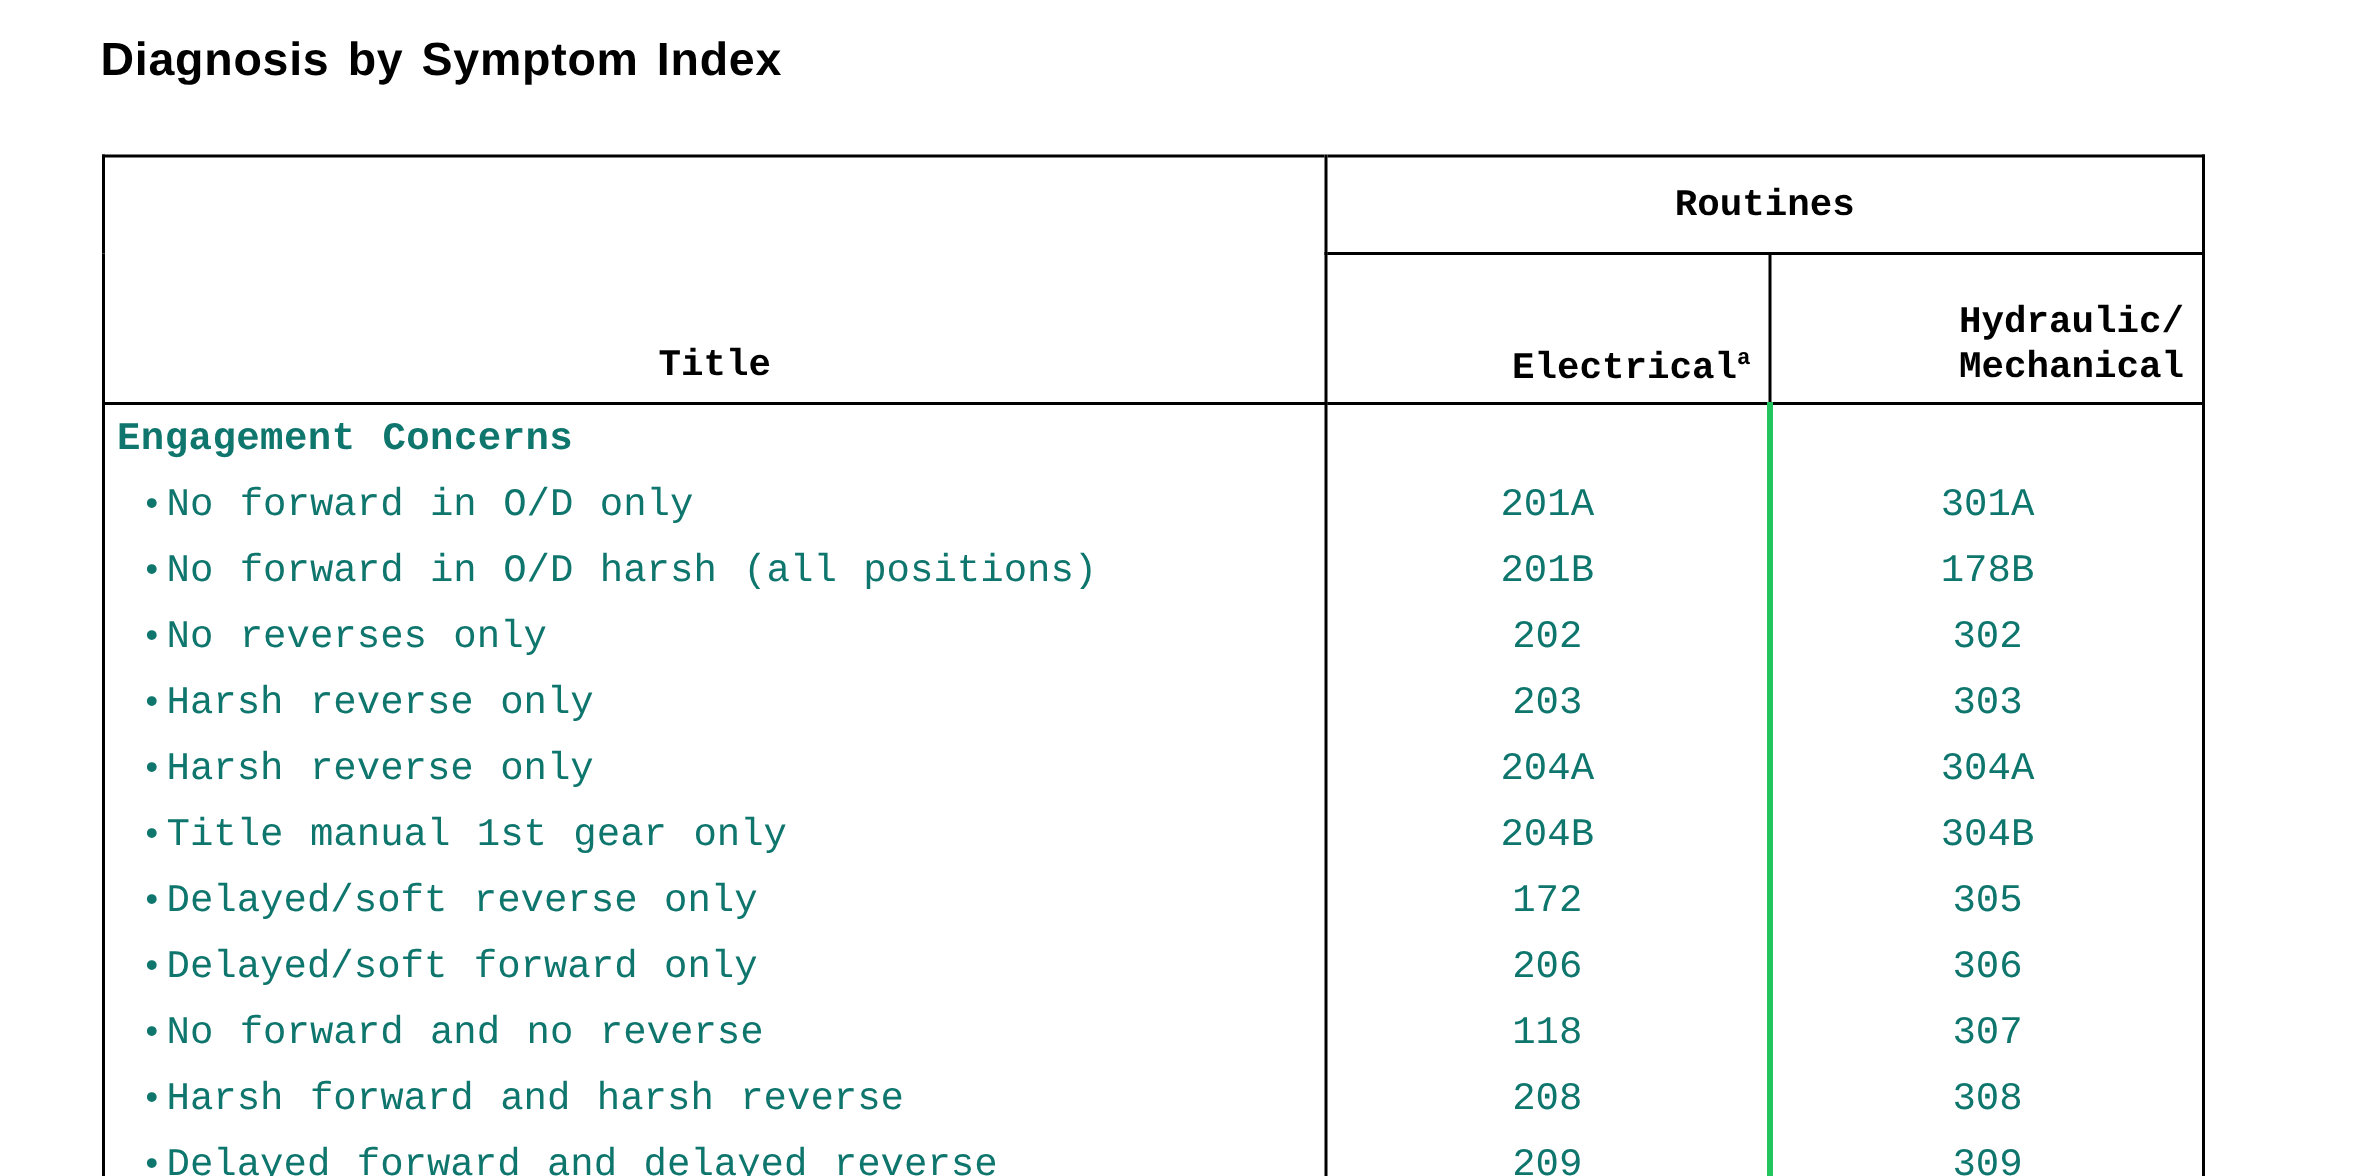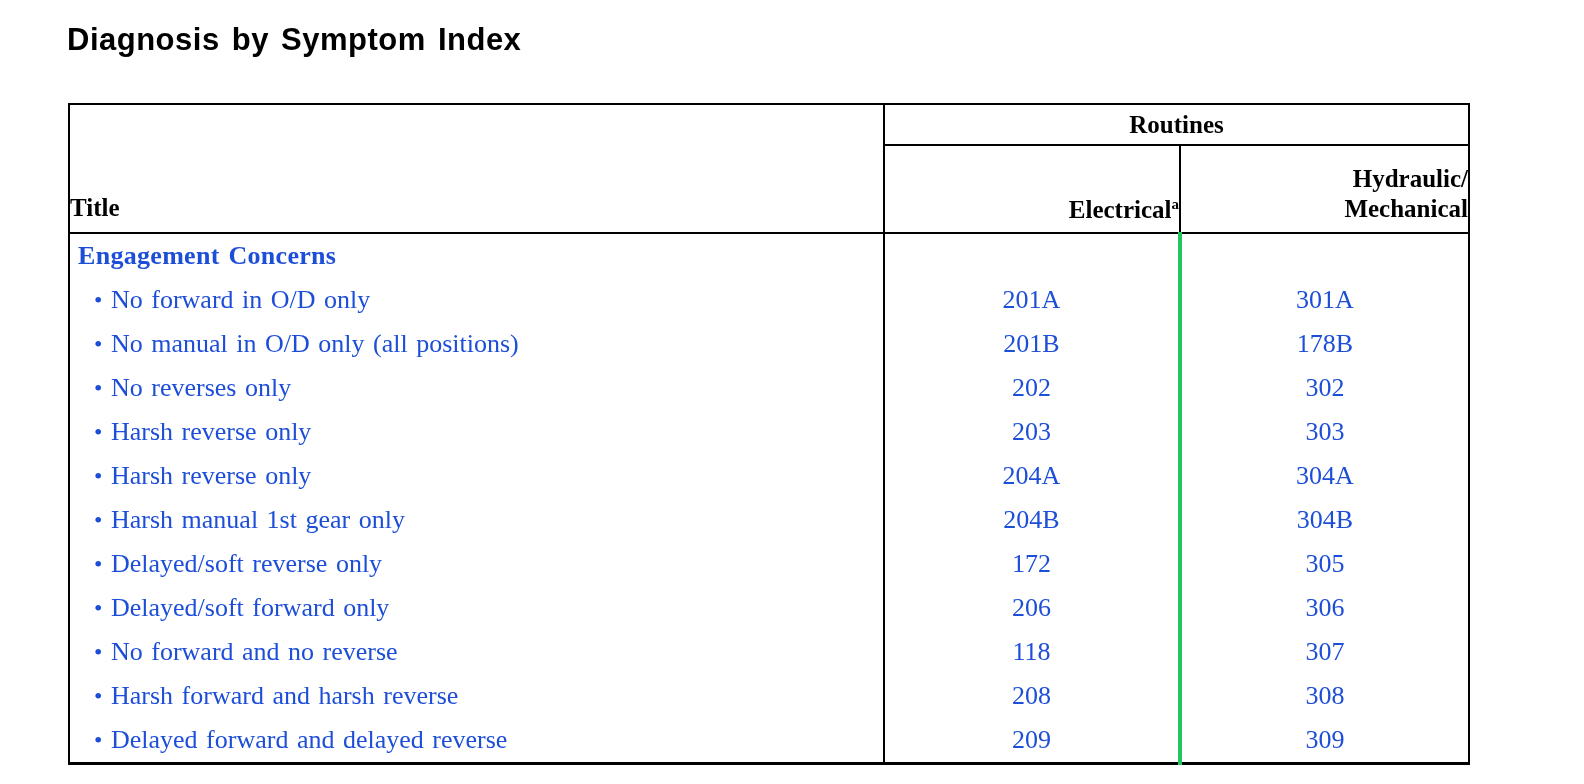--- a/index.html
+++ b/index.html
@@ -36,35 +36,35 @@
     table-layout: fixed;
     border: 2px solid #000000;
     border-bottom-width: 3px;
     background: #ffffff;
   }
   col.c-title { width: 815px; }
   col.c-elec  { width: 296px; }
   col.c-hyd   { width: 289px; }
 
   th {
-    font-family: Liberation Serif, serif;
+    font-family: Liberation Mono, monospace;
     font-weight: 700;
     font-size: 25px;
     color: #000000;
-    padding: 0;
+    padding: 12px;
     border-radius: 14px;
   }
   .th-routines {
     height: 39px;
     text-align: center;
     vertical-align: middle;
     border-bottom: 2px solid #000000;
   }
   .th-title {
-    text-align: left;
+    text-align: center;
     vertical-align: bottom;
     padding-bottom: 10px;
     border-right: 2px solid #000000;
     border-bottom: 2px solid #000000;
     margin-left: 10px;
   }
   .th-sub {
     height: 78px;
     text-align: right;
     vertical-align: bottom;
@@ -73,23 +73,23 @@
   }
   .th-elec { border-right: 2px solid #000000; }
   .th-sub .hline { display: block; line-height: 30px; }
   sup.fnote {
     font-size: 15px;
     line-height: 0;
     vertical-align: super;
   }
 
   td {
-    font-family: Liberation Serif, serif;
+    font-family: Liberation Mono, monospace;
     font-size: 26px;
-    color: #1d4ed8;
+    color: #0f766e;
     height: 44px;
     padding: 0;
     vertical-align: middle;
     word-spacing: 2px;
   }
   .td-title {
     text-align: left;
     border-right: 2px solid #000000;
     padding-left: 24px;
   }
@@ -141,21 +141,21 @@
         <td class="td-num"></td>
       </tr>
 
   <tr>
     <td class="td-title"><span class="bullet">•</span><span>No forward in O/D only</span></td>
     <td class="td-num td-num-elec">201A</td>
     <td class="td-num">301A</td>
   </tr>
 
   <tr>
-    <td class="td-title"><span class="bullet">•</span><span>No manual in O/D only (all positions)</span></td>
+    <td class="td-title"><span class="bullet">•</span><span>No forward in O/D harsh (all positions)</span></td>
     <td class="td-num td-num-elec">201B</td>
     <td class="td-num">178B</td>
   </tr>
 
   <tr>
     <td class="td-title"><span class="bullet">•</span><span>No reverses only</span></td>
     <td class="td-num td-num-elec">202</td>
     <td class="td-num">302</td>
   </tr>
 
@@ -165,21 +165,21 @@
     <td class="td-num">303</td>
   </tr>
 
   <tr>
     <td class="td-title"><span class="bullet">•</span><span>Harsh reverse only</span></td>
     <td class="td-num td-num-elec">204A</td>
     <td class="td-num">304A</td>
   </tr>
 
   <tr>
-    <td class="td-title"><span class="bullet">•</span><span>Harsh manual 1st gear only</span></td>
+    <td class="td-title"><span class="bullet">•</span><span>Title manual 1st gear only</span></td>
     <td class="td-num td-num-elec">204B</td>
     <td class="td-num">304B</td>
   </tr>
 
   <tr>
     <td class="td-title"><span class="bullet">•</span><span>Delayed/soft reverse only</span></td>
     <td class="td-num td-num-elec">172</td>
     <td class="td-num">305</td>
   </tr>
 

